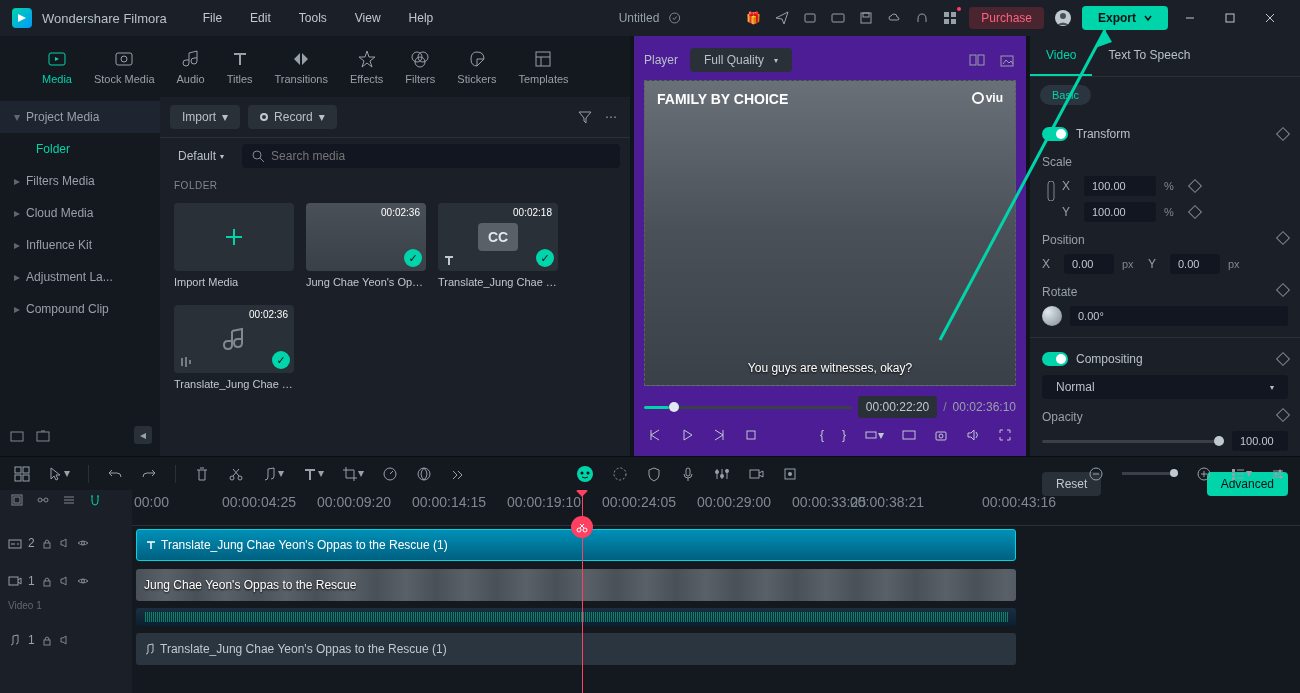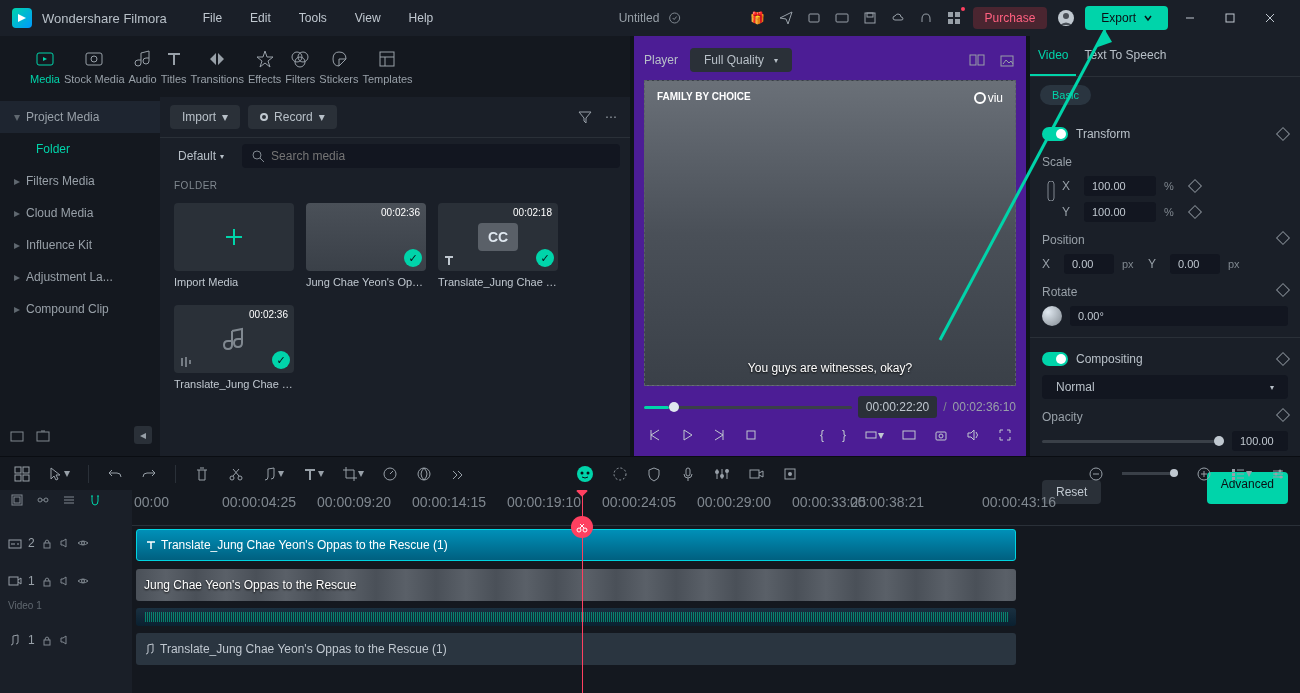--- a/index.html
+++ b/index.html
@@ -6,26 +6,26 @@
 body { background: #0f1419; color: #b8c0c8; width: 1300px; height: 693px; overflow: hidden; }
 .titlebar { height: 36px; background: #1a1f28; display: flex; align-items: center; padding: 0 12px; gap: 4px; }
 .logo { width: 20px; height: 20px; background: linear-gradient(135deg,#00d4aa,#0099ff); border-radius: 4px; display: inline-flex; align-items: center; justify-content: center; margin-right: 6px; }
 .app-name { font-size: 13px; margin-right: 20px; }
 .menu-item { padding: 6px 12px; cursor: pointer; color: #c0c8d0; }
 .titlebar .spacer { flex: 1; }
 .title-center { position: absolute; left: 50%; transform: translateX(-50%); display: flex; align-items: center; gap: 8px; color: #98a0a8; }
 .title-icons { display: flex; gap: 10px; align-items: center; }
 .tb-icon { width: 18px; height: 18px; display: inline-flex; align-items: center; justify-content: center; cursor: pointer; color: #98a0a8; }
 .purchase-btn { background: #4a2530; color: #ff6080; padding: 4px 12px; border-radius: 4px; cursor: pointer; font-size: 12px; text-align: center; }
-.export-btn { background: #00d4aa; color: #0a1015; padding: 5px 16px; border-radius: 4px; cursor: pointer; display: flex; align-items: center; gap: 8px; font-size: 12px; }
+.export-btn { background: #00d4aa; color: #0a1015; padding: 5px 16px; border-radius: 4px; cursor: pointer; display: flex; align-items: center; gap: 8px; font-size: 12px; font-weight: bold; }
 .win-ctrl { width: 36px; height: 36px; display: flex; align-items: center; justify-content: center; cursor: pointer; }
 
 .main { display: flex; height: 420px; }
 .left-pane { width: 630px; display: flex; flex-direction: column; }
-.module-tabs { display: flex; padding: 8px 28px; background: #14181f; text-align: right; }
+.module-tabs { display: flex; gap: 18px; padding: 8px 40px; background: #14181f; text-align: right; }
 .mod-tab { display: flex; flex-direction: column; align-items: center; gap: 3px; cursor: pointer; padding: 4px 2px; color: #98a0a8; }
 .mod-tab.active { color: #00d4aa; }
 .mod-tab .ico { width: 22px; height: 22px; display: flex; align-items: center; justify-content: center; }
 .mod-tab span { font-size: 11px; }
 
 .lib-row { display: flex; flex: 1; min-height: 0; }
 .sidebar { width: 160px; background: #14181f; padding: 4px 0; display: flex; flex-direction: column; }
 .sb-item { padding: 9px 14px; display: flex; align-items: center; gap: 6px; cursor: pointer; color: #98a0a8; font-size: 12px; }
 .sb-item.active { background: #1e2530; }
 .sb-item.teal { color: #00d4aa; padding-left: 36px; }
@@ -48,52 +48,52 @@
 .thumb-check { position: absolute; bottom: 4px; right: 4px; width: 18px; height: 18px; background: #00d4aa; border-radius: 50%; display: flex; align-items: center; justify-content: center; color: #0a1015; font-size: 11px; }
 .thumb-label { font-size: 11px; padding: 5px 0; color: #c0c8d0; white-space: nowrap; overflow: hidden; text-overflow: ellipsis; }
 .thumb-vid { background: linear-gradient(180deg,#4a5058 0%,#3a4048 100%); }
 .cc-box { width: 40px; height: 28px; background: #5a6068; border-radius: 4px; display: flex; align-items: center; justify-content: center; font-weight: bold; color: #e0e8f0; font-size: 14px; }
 
 .preview-pane { flex: 1; background: #4c1d95; padding: 8px 10px; display: flex; flex-direction: column; margin: 0 4px; }
 .pv-top { display: flex; align-items: center; gap: 12px; padding: 4px 0 8px; }
 .pv-dd { background: #2a3038; padding: 5px 14px; border-radius: 4px; display: flex; align-items: center; gap: 10px; cursor: pointer; font-size: 12px; }
 .pv-video { flex: 1; background: linear-gradient(180deg,#6a7078 0%, #4a5058 50%, #3a4048 100%); position: relative; border: 1px dashed #5a6068; display: flex; align-items: center; justify-content: center; }
 .pv-sub { position: absolute; bottom: 10px; left: 50%; transform: translateX(-50%); color: #fff; font-size: 12px; text-shadow: 0 1px 2px #000; }
-.pv-viu { position: absolute; top: 10px; right: 12px; color: #fff; font-weight: normal; font-size: 13px; display: flex; align-items: center; gap: 2px; }
-.pv-tag { position: absolute; top: 10px; left: 12px; color: #fff; font-size: 10px; font-weight: bold; }
+.pv-viu { position: absolute; top: 10px; right: 12px; color: #fff; font-weight: bold; font-size: 13px; display: flex; align-items: center; gap: 2px; }
+.pv-tag { position: absolute; top: 10px; left: 12px; color: #fff; font-size: 14px; font-weight: bold; }
 .pv-controls { display: flex; align-items: center; gap: 6px; padding: 10px 0 4px; }
 .pv-slider { flex: 1; height: 3px; background: #3a4048; position: relative; border-radius: 2px; }
 .pv-slider .fill { position: absolute; height: 3px; background: #00d4aa; width: 12%; border-radius: 2px; }
 .pv-slider .knob { position: absolute; width: 10px; height: 10px; background: #e0e8f0; border-radius: 50%; top: -4px; left: 12%; }
 .pv-time { font-size: 12px; color: #c0c8d0; padding: 4px 8px; background: #2a3038; border-radius: 3px; }
 .pv-btns { display: flex; gap: 18px; padding: 6px 4px; align-items: center; }
 .pv-btn { cursor: pointer; color: #c0c8d0; display: flex; }
 
 .props-pane { width: 270px; background: #1a1f28; display: flex; flex-direction: column; padding: 0; }
 .prop-tabs { display: flex; border-bottom: 1px solid #2a3038; }
-.prop-tab { padding: 12px 8px; cursor: pointer; font-size: 12px; }
+.prop-tab { padding: 12px 16px; cursor: pointer; font-size: 12px; }
 .prop-tab.active { color: #00d4aa; border-bottom: 2px solid #00d4aa; }
 .prop-subtabs { padding: 8px 10px; }
 .basic-pill { background: #2a3540; color: #00d4aa; padding: 4px 12px; border-radius: 10px; font-size: 11px; display: inline-block; }
 .prop-section { padding: 8px 12px; }
 .prop-hdr { display: flex; align-items: center; gap: 8px; padding: 6px 0; }
 .toggle { width: 26px; height: 14px; background: #00d4aa; border-radius: 7px; position: relative; cursor: pointer; }
 .toggle::after { content: ''; position: absolute; width: 10px; height: 10px; background: #fff; border-radius: 50%; top: 2px; right: 2px; }
 .prop-hdr .lbl { flex: 1; font-size: 12px; }
 .diamond { width: 10px; height: 10px; border: 1px solid #808890; transform: rotate(45deg); cursor: pointer; }
 .prop-row { display: flex; align-items: center; gap: 8px; padding: 3px 0; font-size: 11px; }
 .prop-row .rlbl { width: 14px; color: #98a0a8; }
 .prop-input { background: #121620; border: none; padding: 4px 8px; color: #c0c8d0; width: 72px; font-size: 11px; border-radius: 3px; }
 .prop-unit { color: #808890; width: 18px; font-size: 11px; }
 .prop-subhdr { color: #98a0a8; padding: 8px 0 4px; font-size: 12px; }
 .rot-knob { width: 20px; height: 20px; border-radius: 50%; background: radial-gradient(circle at 30% 30%, #e0e8f0, #808890); }
 .opacity-slider { flex: 1; height: 3px; background: #3a4048; border-radius: 2px; position: relative; }
 .opacity-slider .knob { position: absolute; right: 0; top: -4px; width: 10px; height: 10px; border-radius: 50%; background: #c0c8d0; }
 .prop-footer { margin-top: auto; display: flex; justify-content: space-between; padding: 10px 12px; gap: 8px; }
-.btn-reset { background: #2a3038; color: #c0c8d0; padding: 5px 14px; border-radius: 4px; cursor: pointer; font-size: 12px; margin-top: 8px; }
+.btn-reset { background: #2a3038; color: #c0c8d0; padding: 5px 14px; border-radius: 4px; cursor: pointer; font-size: 12px; }
 .btn-adv { background: #00d4aa; color: #0a1015; padding: 5px 14px; border-radius: 4px; cursor: pointer; font-size: 12px; }
 
 .toolbar { height: 34px; background: #14181f; display: flex; align-items: center; padding: 0 14px; gap: 18px; border-top: 1px solid #0a0d12; }
 .tb-btn { cursor: pointer; color: #98a0a8; display: flex; }
 .tb-divider { width: 1px; height: 18px; background: #2a3038; }
 .tb-slider { width: 56px; height: 3px; background: #3a4048; position: relative; }
 .tb-slider .knob { position: absolute; right: 0; top: -3px; width: 8px; height: 8px; border-radius: 50%; background: #c0c8d0; }
 
 .timeline { height: 203px; background: #14181f; display: flex; }
 .tl-left { width: 132px; background: #1a1f28; }

